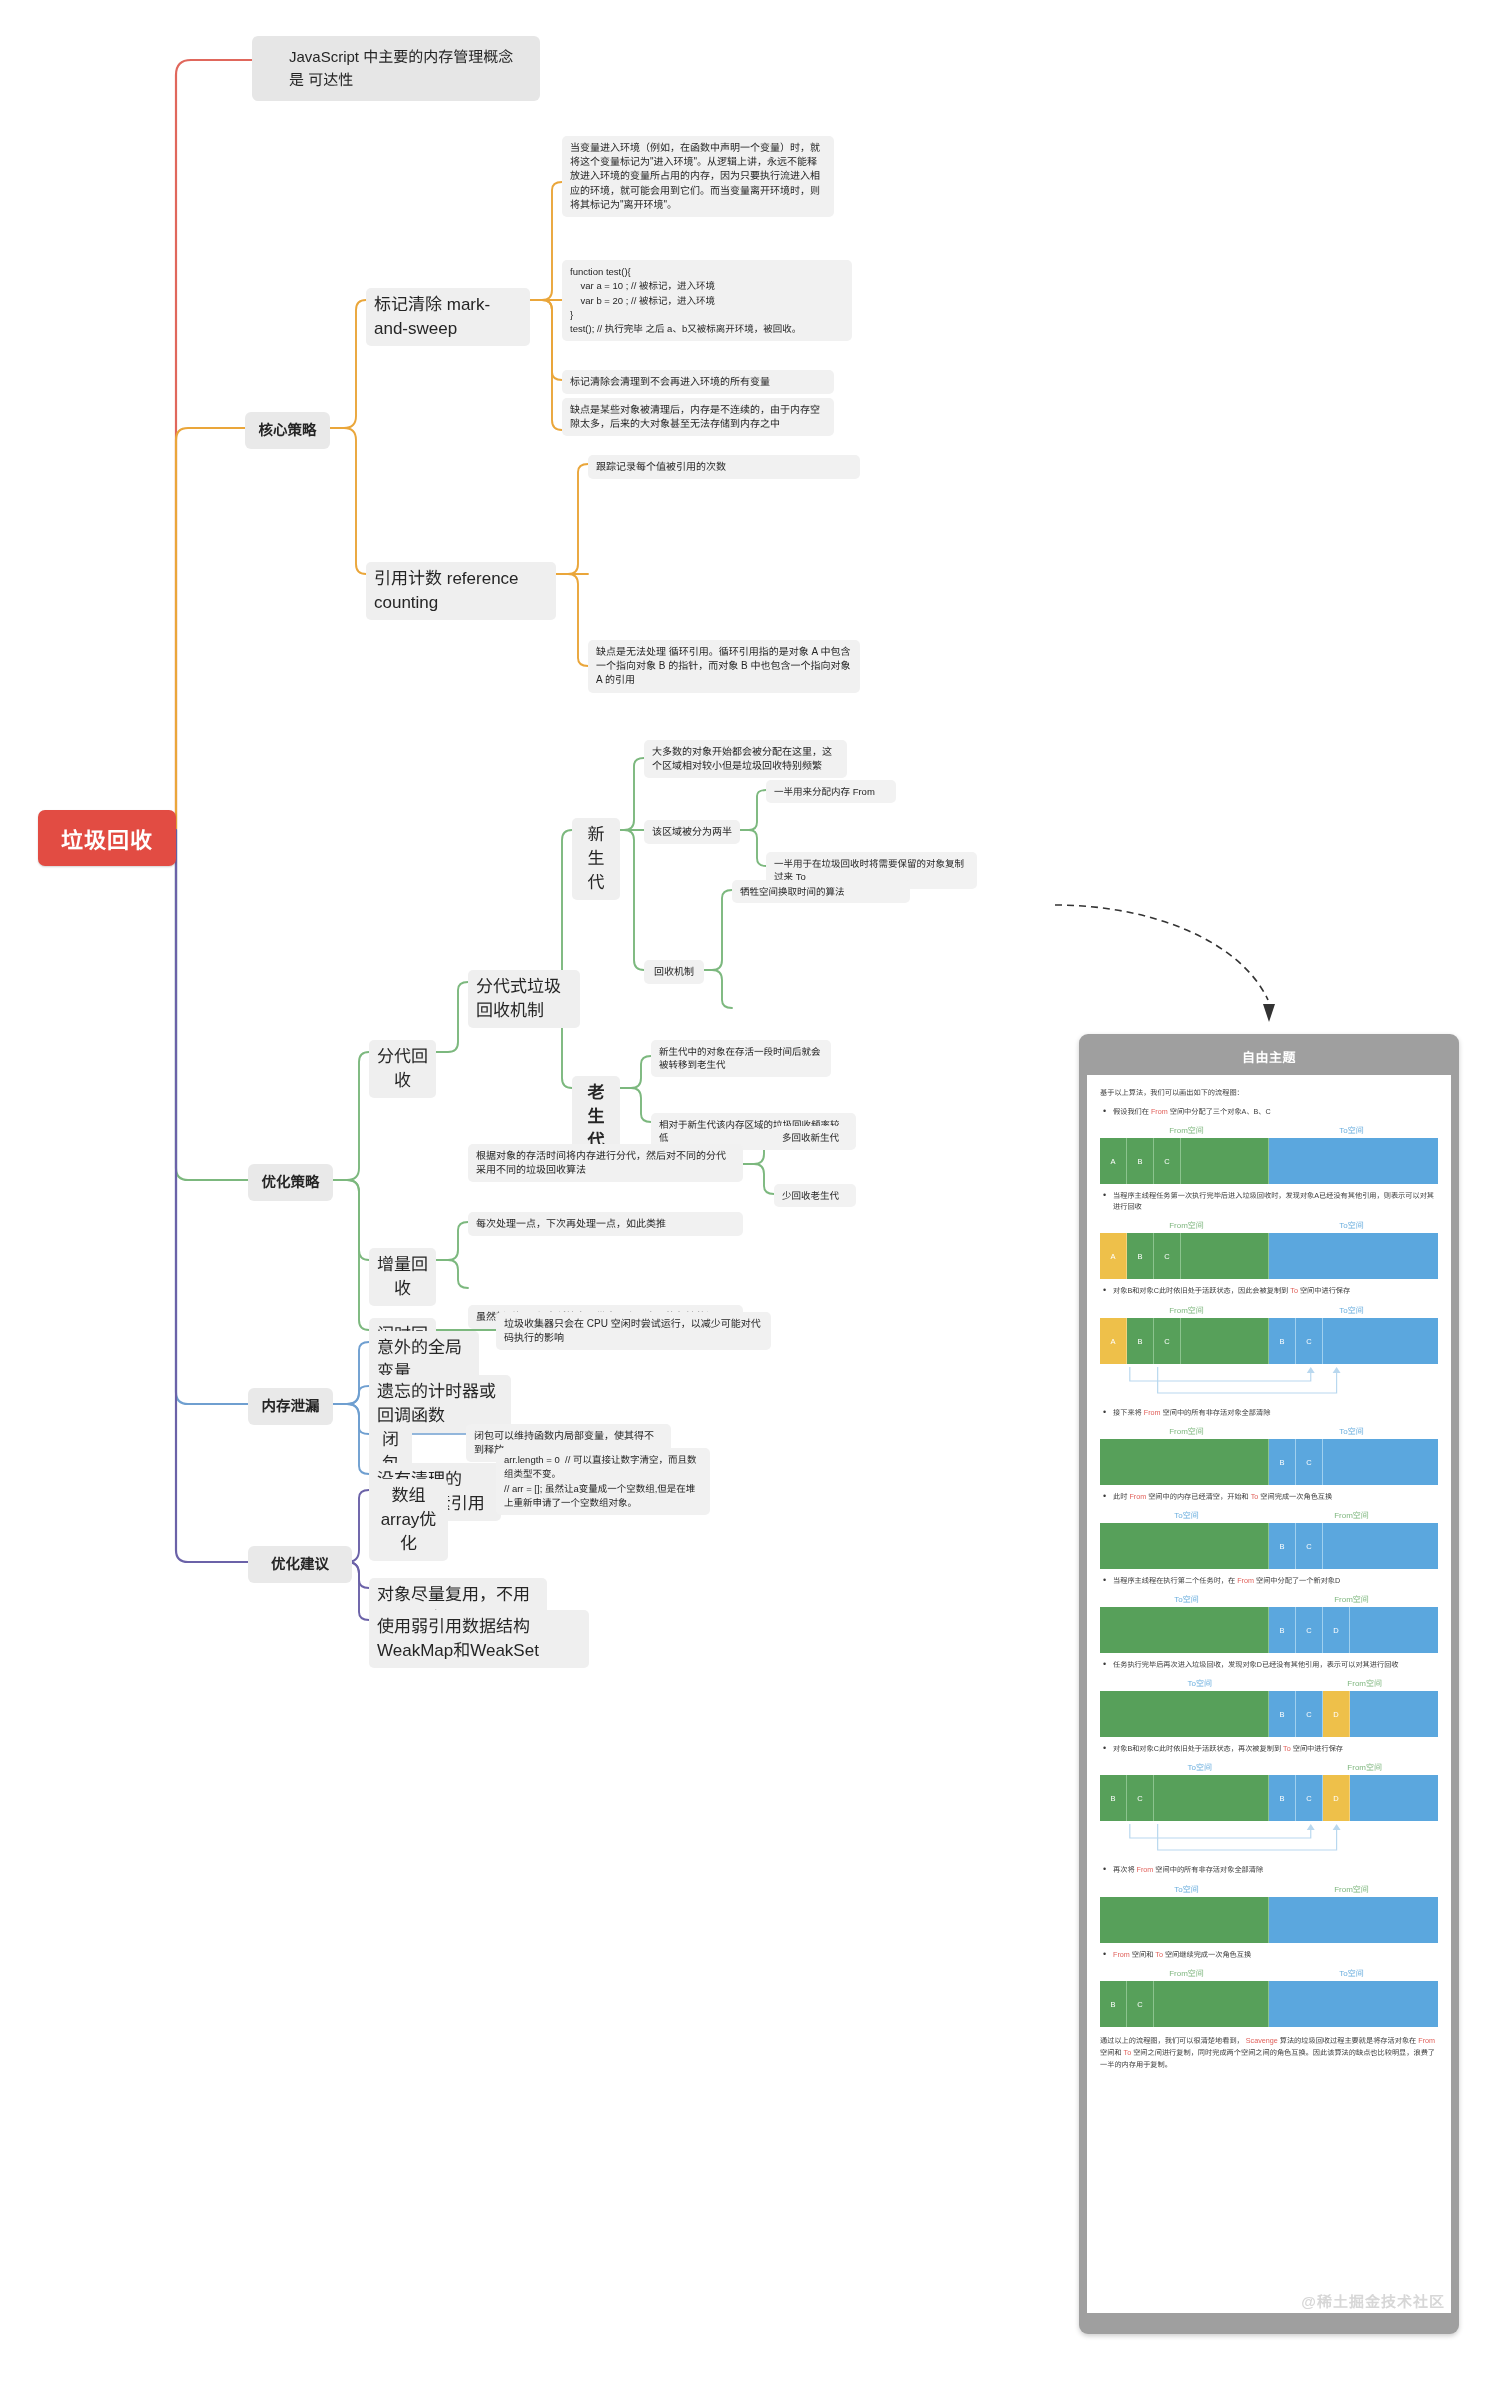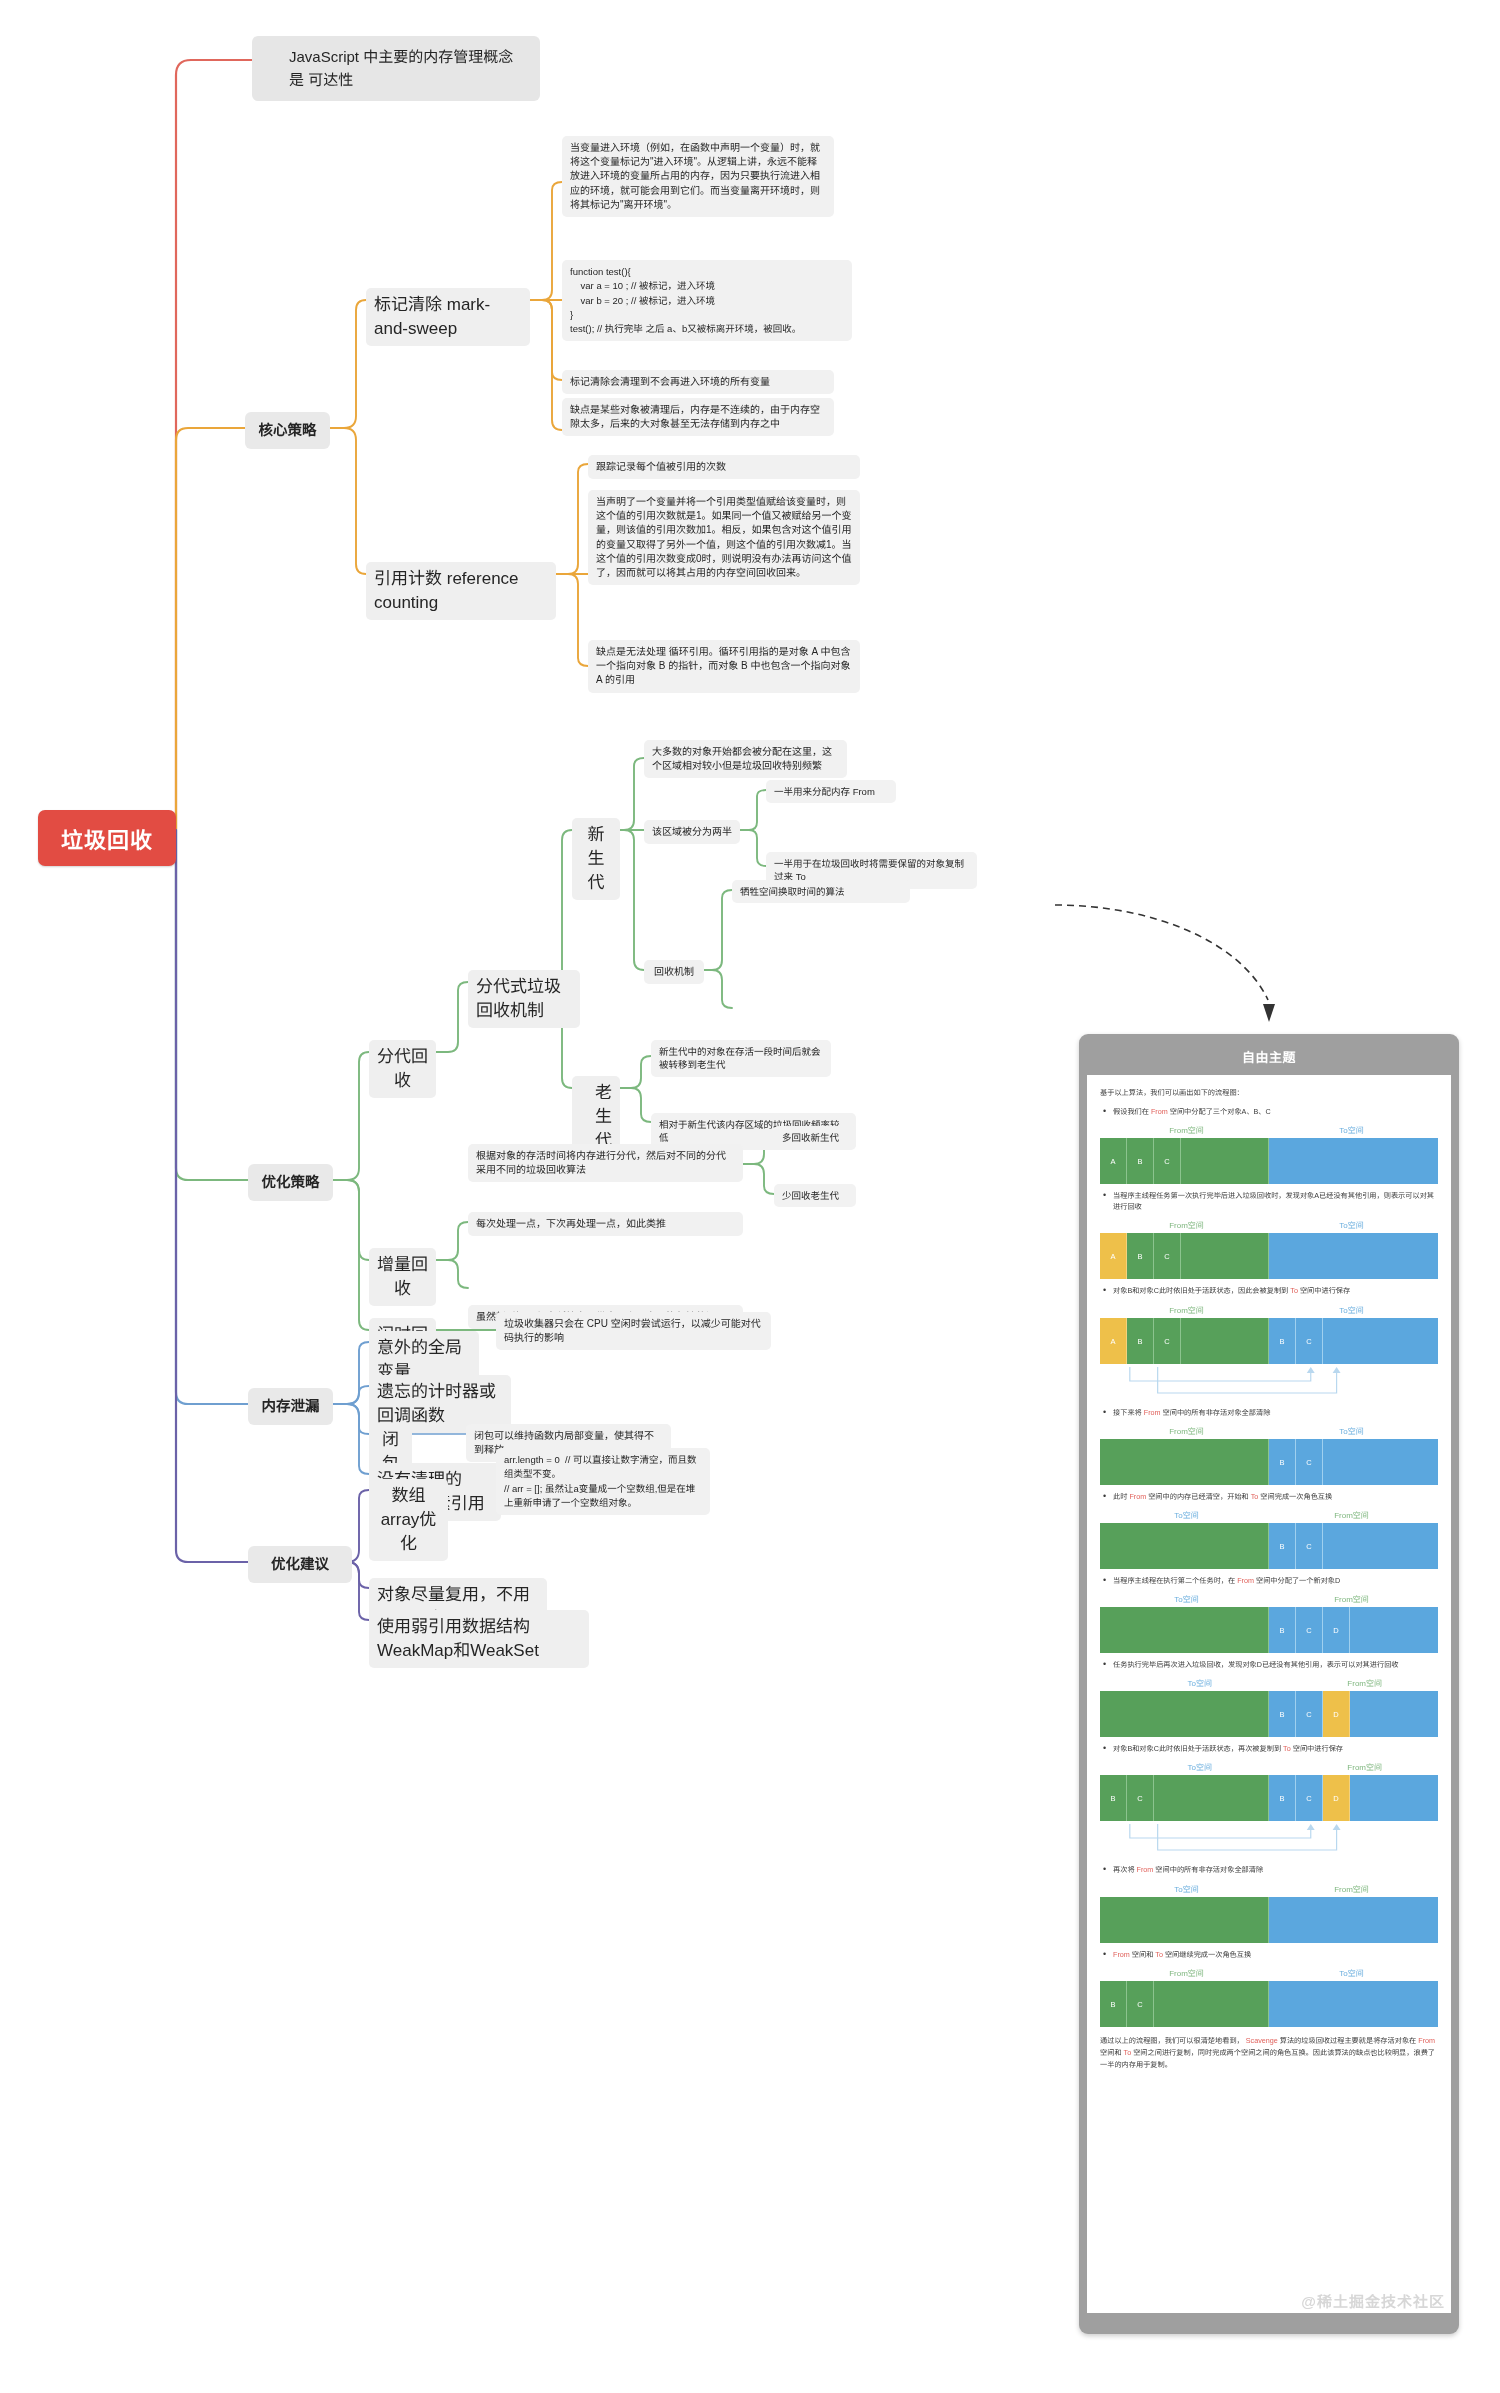--- a/index.html
+++ b/index.html
@@ -233,21 +233,20 @@
 test(); // 执行完毕 之后 a、b又被标离开环境，被回收。</div>
 
   <div class="node lvl3" style="left:562px; top:370px; width:272px;">标记清除会清理到不会再进入环境的所有变量</div>
 
   <div class="node lvl3" style="left:562px; top:398px; width:272px;">缺点是某些对象被清理后，内存是不连续的，由于内存空隙太多，后来的大对象甚至无法存储到内存之中</div>
 
   <div class="node lvl2" style="left:366px; top:562px; width:190px;">引用计数 reference counting</div>
 
   <div class="node lvl3" style="left:588px; top:455px; width:272px;">跟踪记录每个值被引用的次数</div>
 
-  <div class="node lvl3" style="left:588px; top:490px; width:272px;">当声明了一个变量并将一个引用类型值赋给该变量时，则这个值的引用次数就是1。如果同一个值又被赋给另一个变量，则该值的引用次数加1。相反，如果包含对这个值引用的变量又取得了另外一个值，则这个值的引用次数减1。当这个值的引用次数变成0时，则说明没有办法再访问这个值了，因而就可以将其占用的内存空间回收回来。</div>
 
   <div class="node lvl3" style="left:588px; top:640px; width:272px;">缺点是无法处理 循环引用。循环引用指的是对象 A 中包含一个指向对象 B 的指针，而对象 B 中也包含一个指向对象 A 的引用</div>
 
   <div class="node lvl1" style="left:248px; top:1164px; width:85px; text-align:center;">优化策略</div>
 
   <div class="node lvl2" style="left:369px; top:1040px; width:67px; text-align:center;">分代回收</div>
 
   <div class="node lvl2" style="left:468px; top:970px; width:112px;">分代式垃圾回收机制</div>
 
   <div class="node lvl2" style="left:572px; top:818px; width:48px; text-align:center;">新生代</div>
@@ -258,21 +257,21 @@
 
   <div class="node lvl4" style="left:766px; top:780px; width:130px;">一半用来分配内存 From</div>
 
   <div class="node lvl4" style="left:766px; top:852px; width:211px;">一半用于在垃圾回收时将需要保留的对象复制过来 To</div>
 
   <div class="node lvl3" style="left:644px; top:960px; width:60px; text-align:center;">回收机制</div>
 
   <div class="node lvl4" style="left:732px; top:880px; width:178px;">牺牲空间换取时间的算法</div>
 
 
-  <div class="node lvl2" style="left:572px; top:1076px; width:48px; text-align:right;">老生代</div>
+  <div class="node lvl2" style="left:572px; top:1076px; width:48px; text-align:center;font-weight:bold;">老生代</div>
 
   <div class="node lvl4" style="left:651px; top:1040px; width:180px;">新生代中的对象在存活一段时间后就会被转移到老生代</div>
 
   <div class="node lvl4" style="left:651px; top:1113px; width:205px;">相对于新生代该内存区域的垃圾回收频率较低</div>
 
   <div class="node lvl3" style="left:468px; top:1144px; width:275px;">根据对象的存活时间将内存进行分代，然后对不同的分代采用不同的垃圾回收算法</div>
 
   <div class="node lvl4" style="left:774px; top:1126px; width:82px;">多回收新生代</div>
 
   <div class="node lvl4" style="left:774px; top:1184px; width:82px;">少回收老生代</div>

